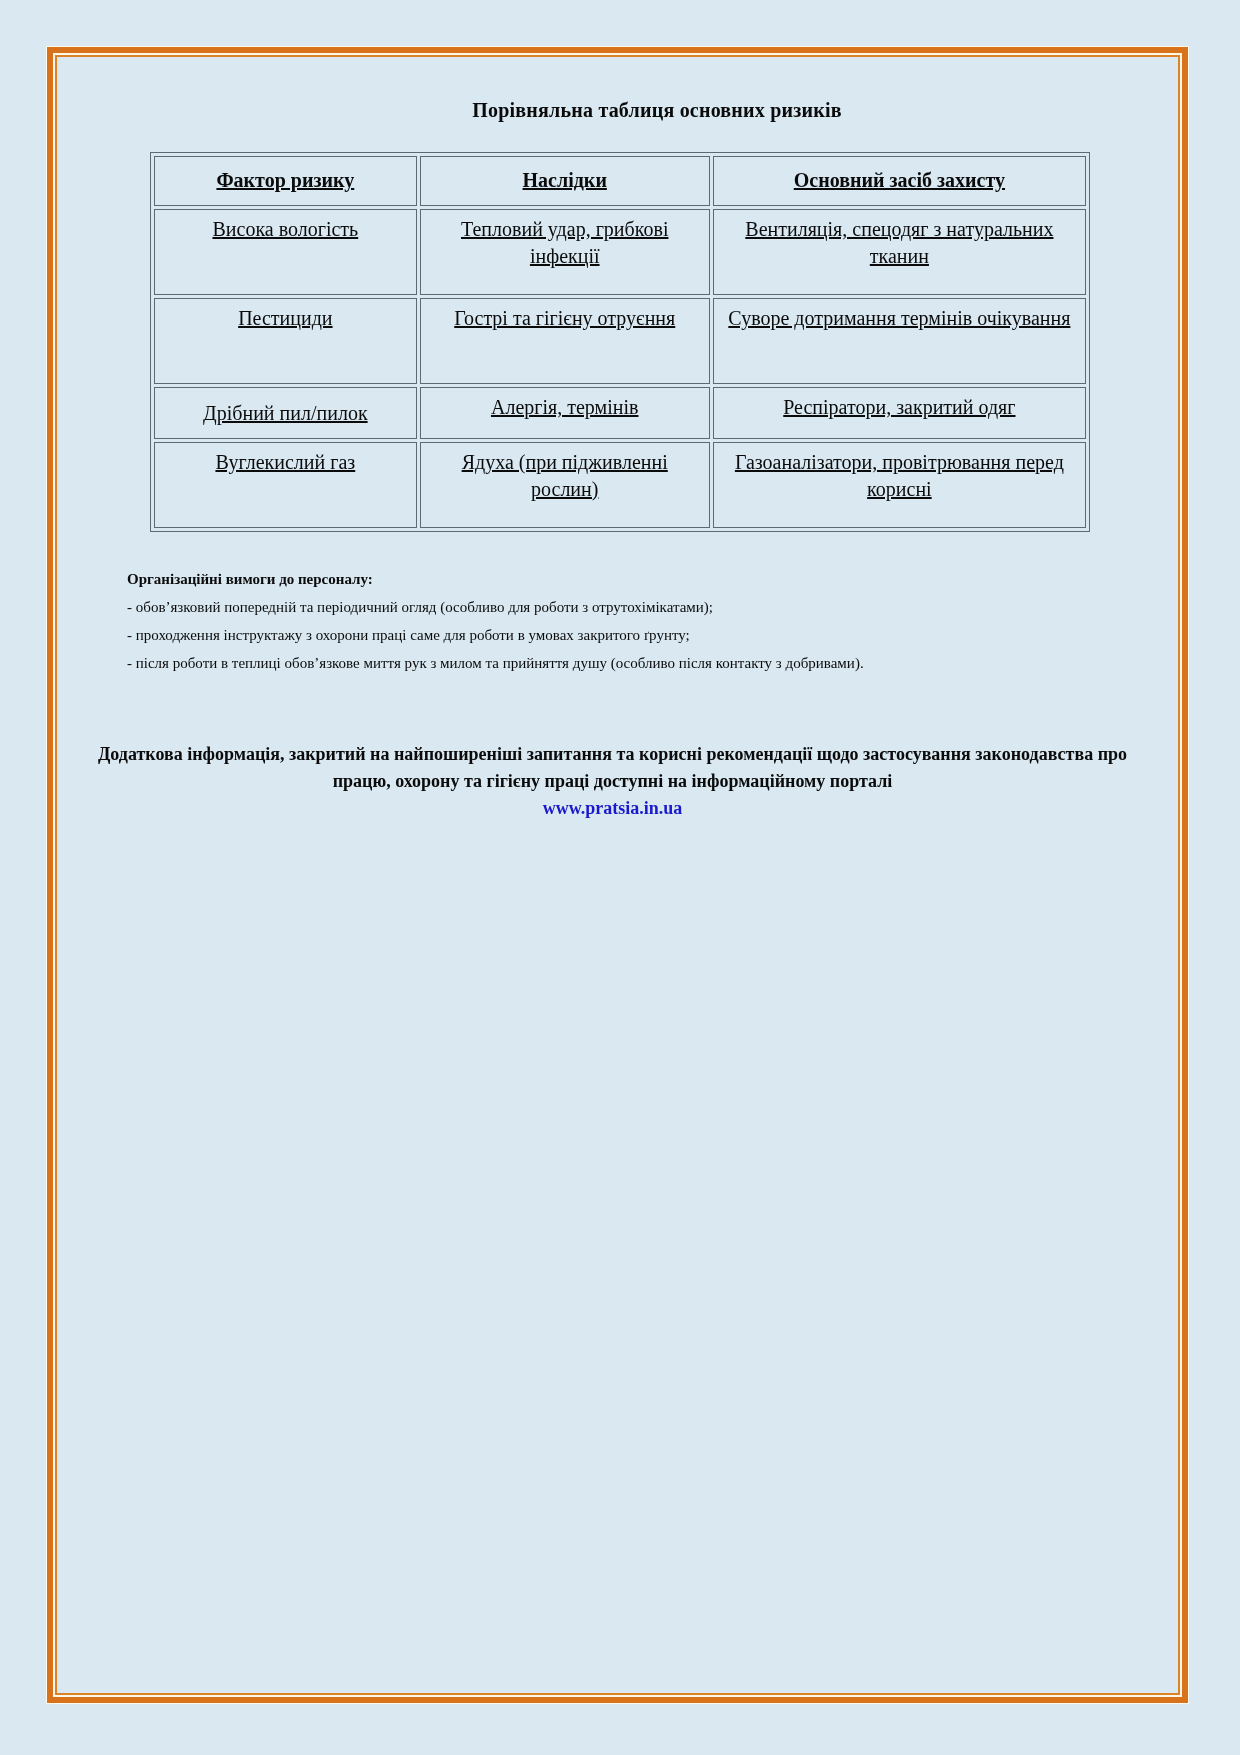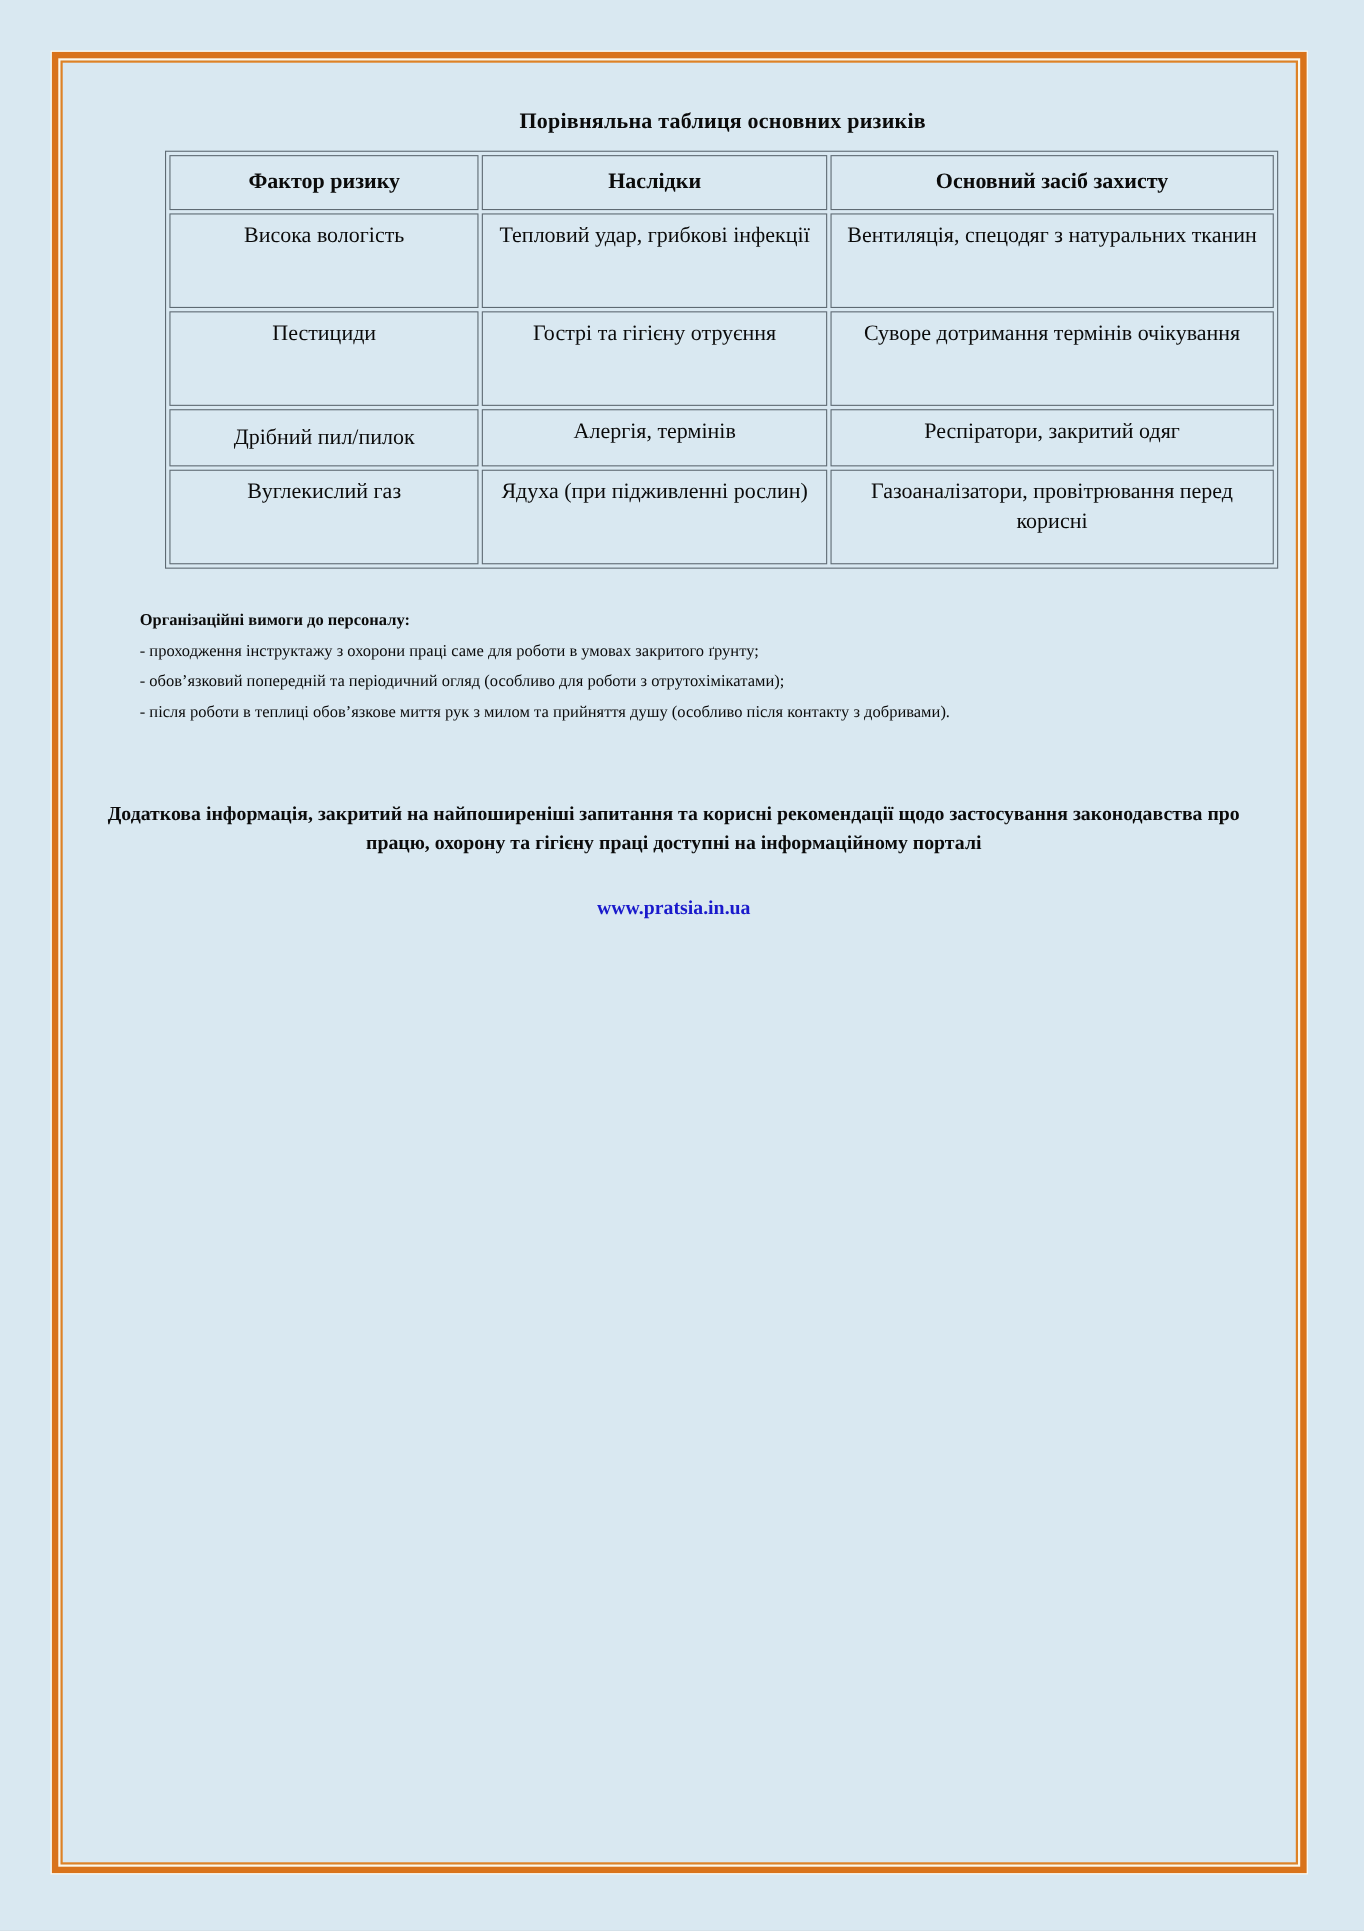--- a/index.html
+++ b/index.html
@@ -33,26 +33,27 @@
   }
   .doc-title {
     margin:42px 40px 0 95px;
     width:1010px;
     text-align:center;
     font-size:20px;
     font-weight:bold;
     letter-spacing:0.2px;
   }
   table.risk-table {
-    margin:15px 0 0 93px;
-    width:1012px;
+    margin:30px 0 0 93px;
+    width:940px;
     border-collapse:separate;
     border-spacing:3px;
     border:1px solid #5e6a73;
     font-size:20px;
+    text-decoration:underline;
   }
   table.risk-table td, table.risk-table th {
     border:1px solid #5e6a73;
     box-sizing:border-box;
     vertical-align:top;
     text-align:center;
     padding:6px 10px 4px 10px;
     line-height:27px;
     font-weight:normal;
   }
@@ -72,21 +73,21 @@
   }
   .req-block p { margin:0; text-indent:60px; }
   .req-heading { font-weight:bold; }
   .footer-block {
     margin:64px 30px 0 20px;
     text-align:center;
     font-weight:bold;
     font-size:18px;
     line-height:27px;
   }
-  .footer-link { color:#1a1acc; text-decoration:none; display:inline-block;margin-top:32px; }
+  .footer-link { color:#1a1acc; text-decoration:none; display:inline-block; }
 </style>
 </head>
 <body>
 
 <div class="page">
   <div class="frame-outer">
     <div class="frame-inner">
 
       <div class="doc-title">Порівняльна таблиця основних ризиків</div>
 
@@ -120,22 +121,22 @@
           <tr class="r-tall">
             <td class="c-factor">Вуглекислий газ</td>
             <td>Ядуха (при підживленні рослин)</td>
             <td>Газоаналізатори, провітрювання перед корисні</td>
           </tr>
         </tbody>
       </table>
 
       <div class="req-block">
         <p class="req-heading">Організаційні вимоги до персоналу:</p>
+        <p>- обов’язковий попередній та періодичний огляд (особливо для роботи з отрутохімікатами);</p>
         <p>- проходження інструктажу з охорони праці саме для роботи в умовах закритого ґрунту;</p>
-        <p>- обов’язковий попередній та періодичний огляд (особливо для роботи з отрутохімікатами);</p>
         <p>- після роботи в теплиці обов’язкове миття рук з милом та прийняття душу (особливо після контакту з добривами).</p>
       </div>
 
       <div class="footer-block">
         <div>Додаткова інформація, закритий на найпоширеніші запитання та корисні рекомендації щодо застосування законодавства про працю, охорону та гігієну праці доступні на інформаційному порталі</div>
         <a href="#" class="footer-link">www.pratsia.in.ua</a>
       </div>
 
     </div>
   </div>

